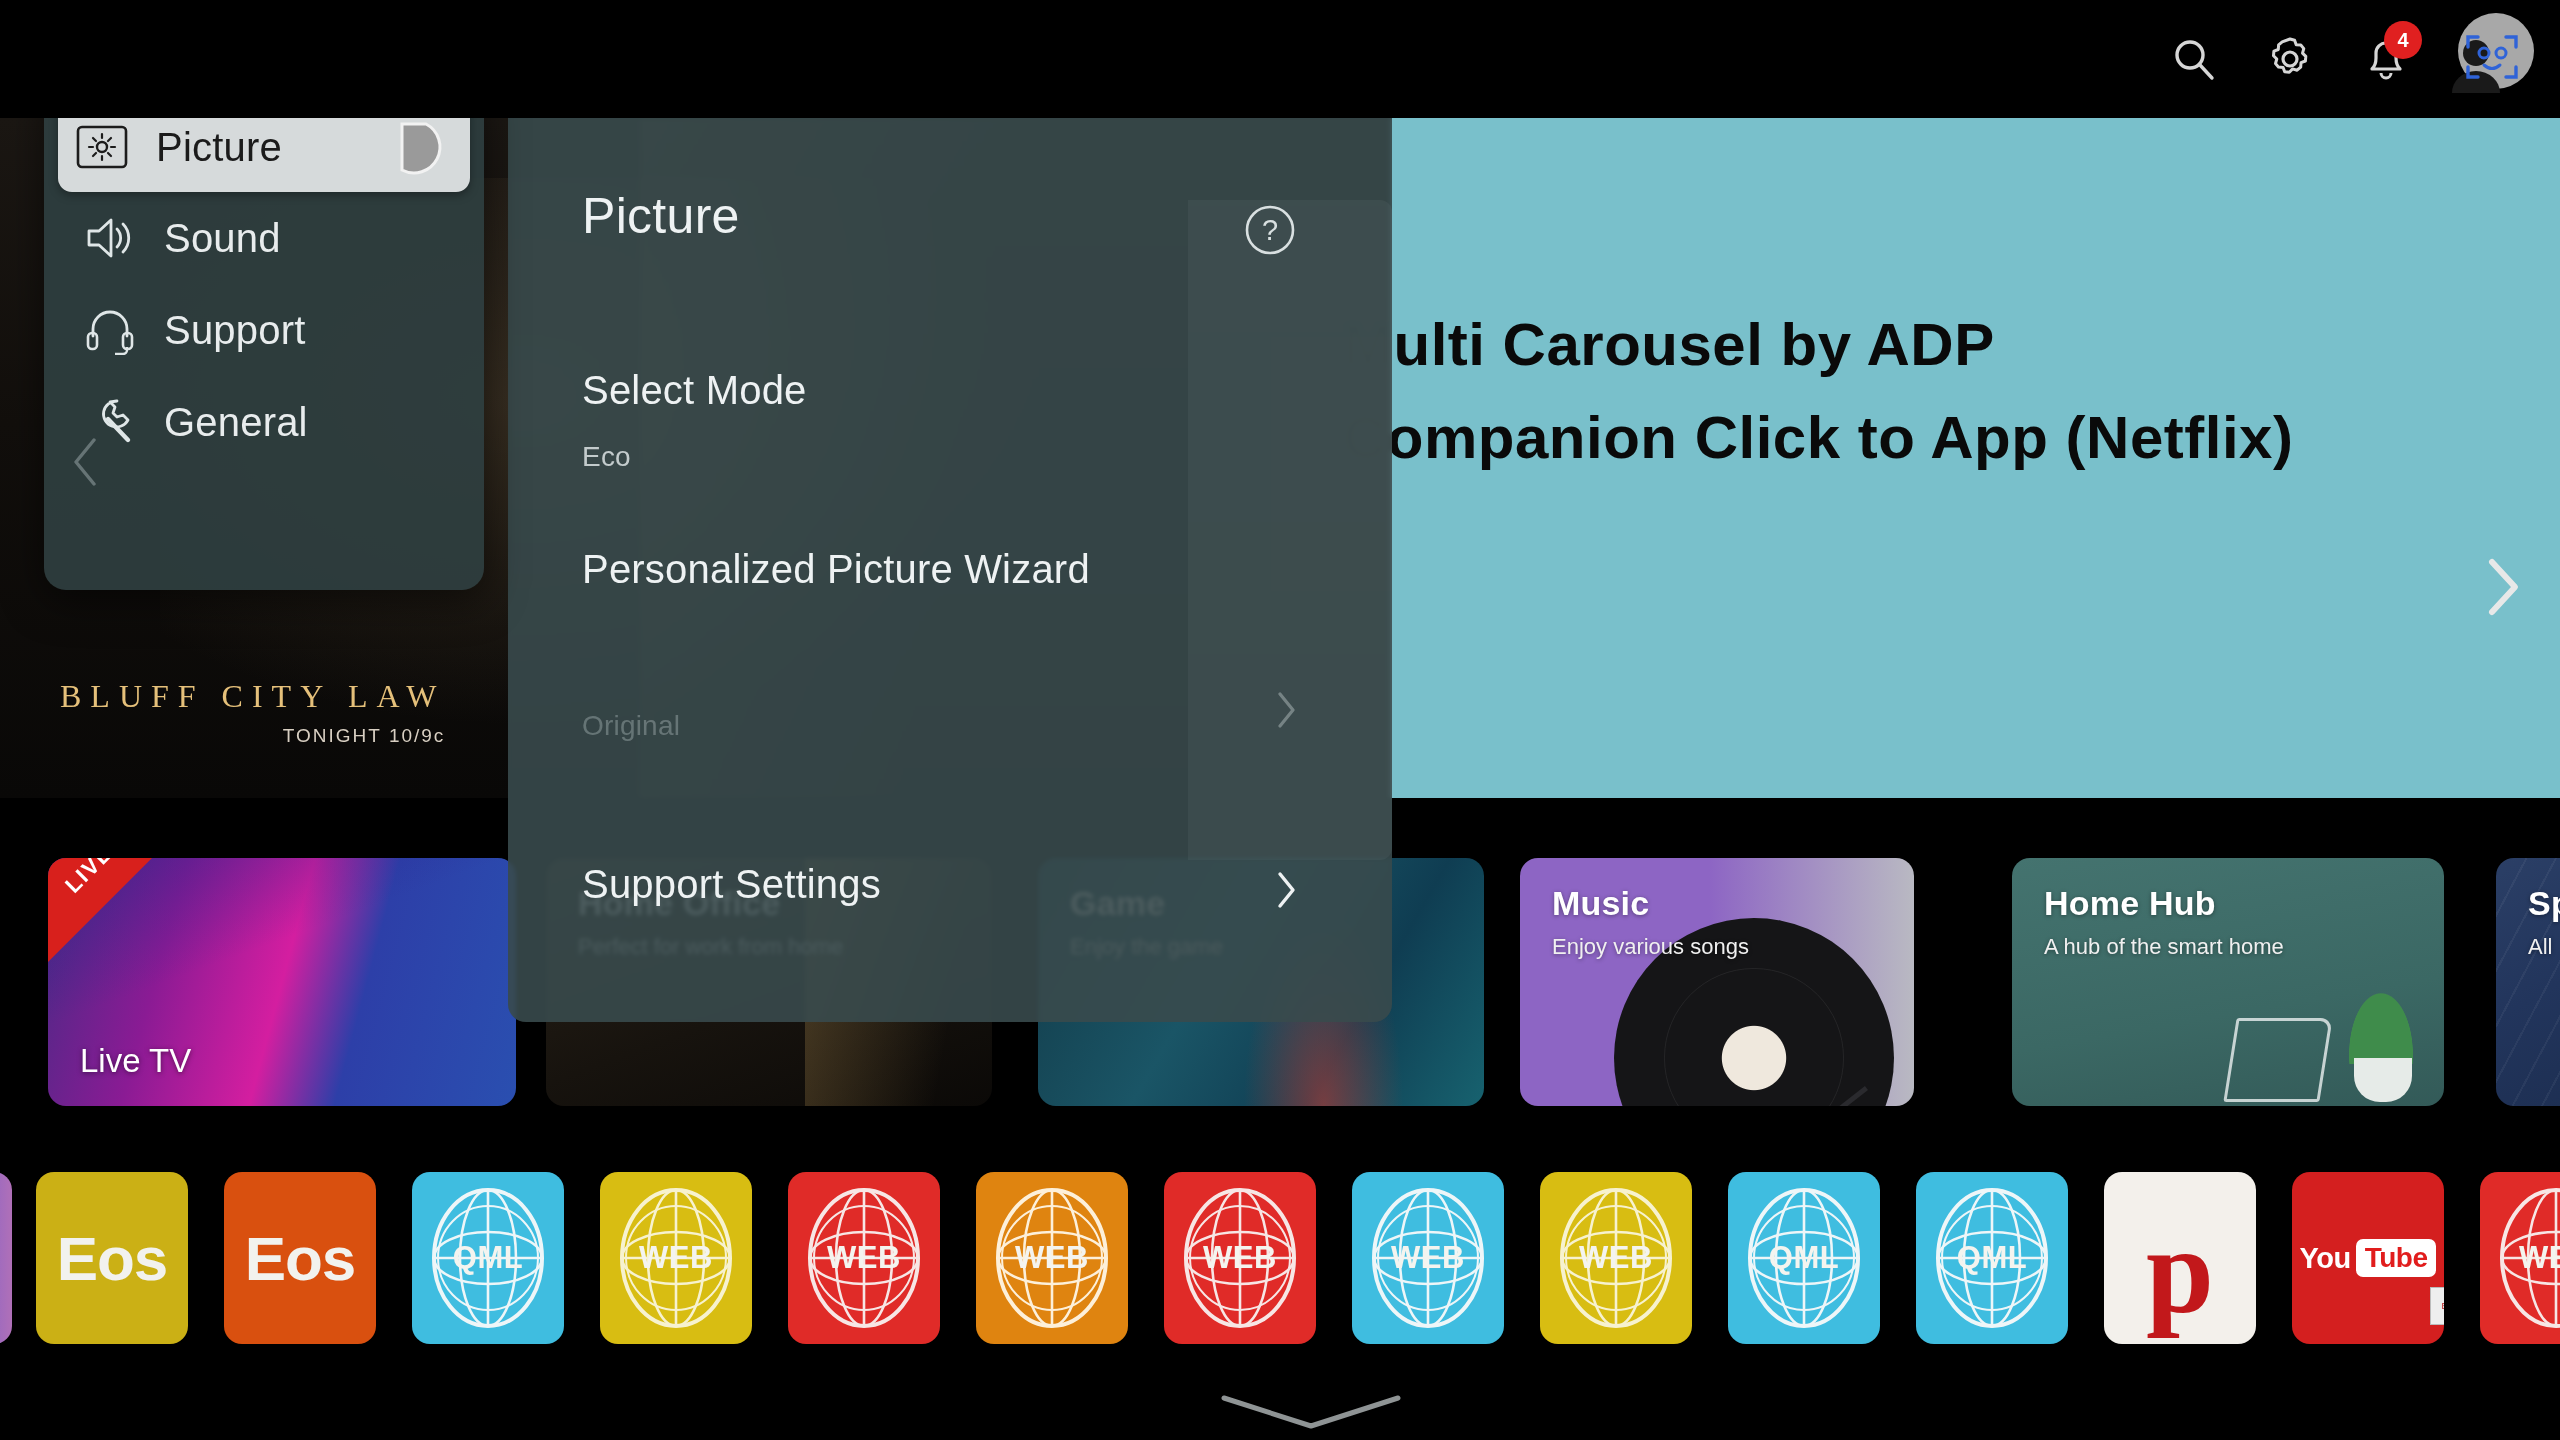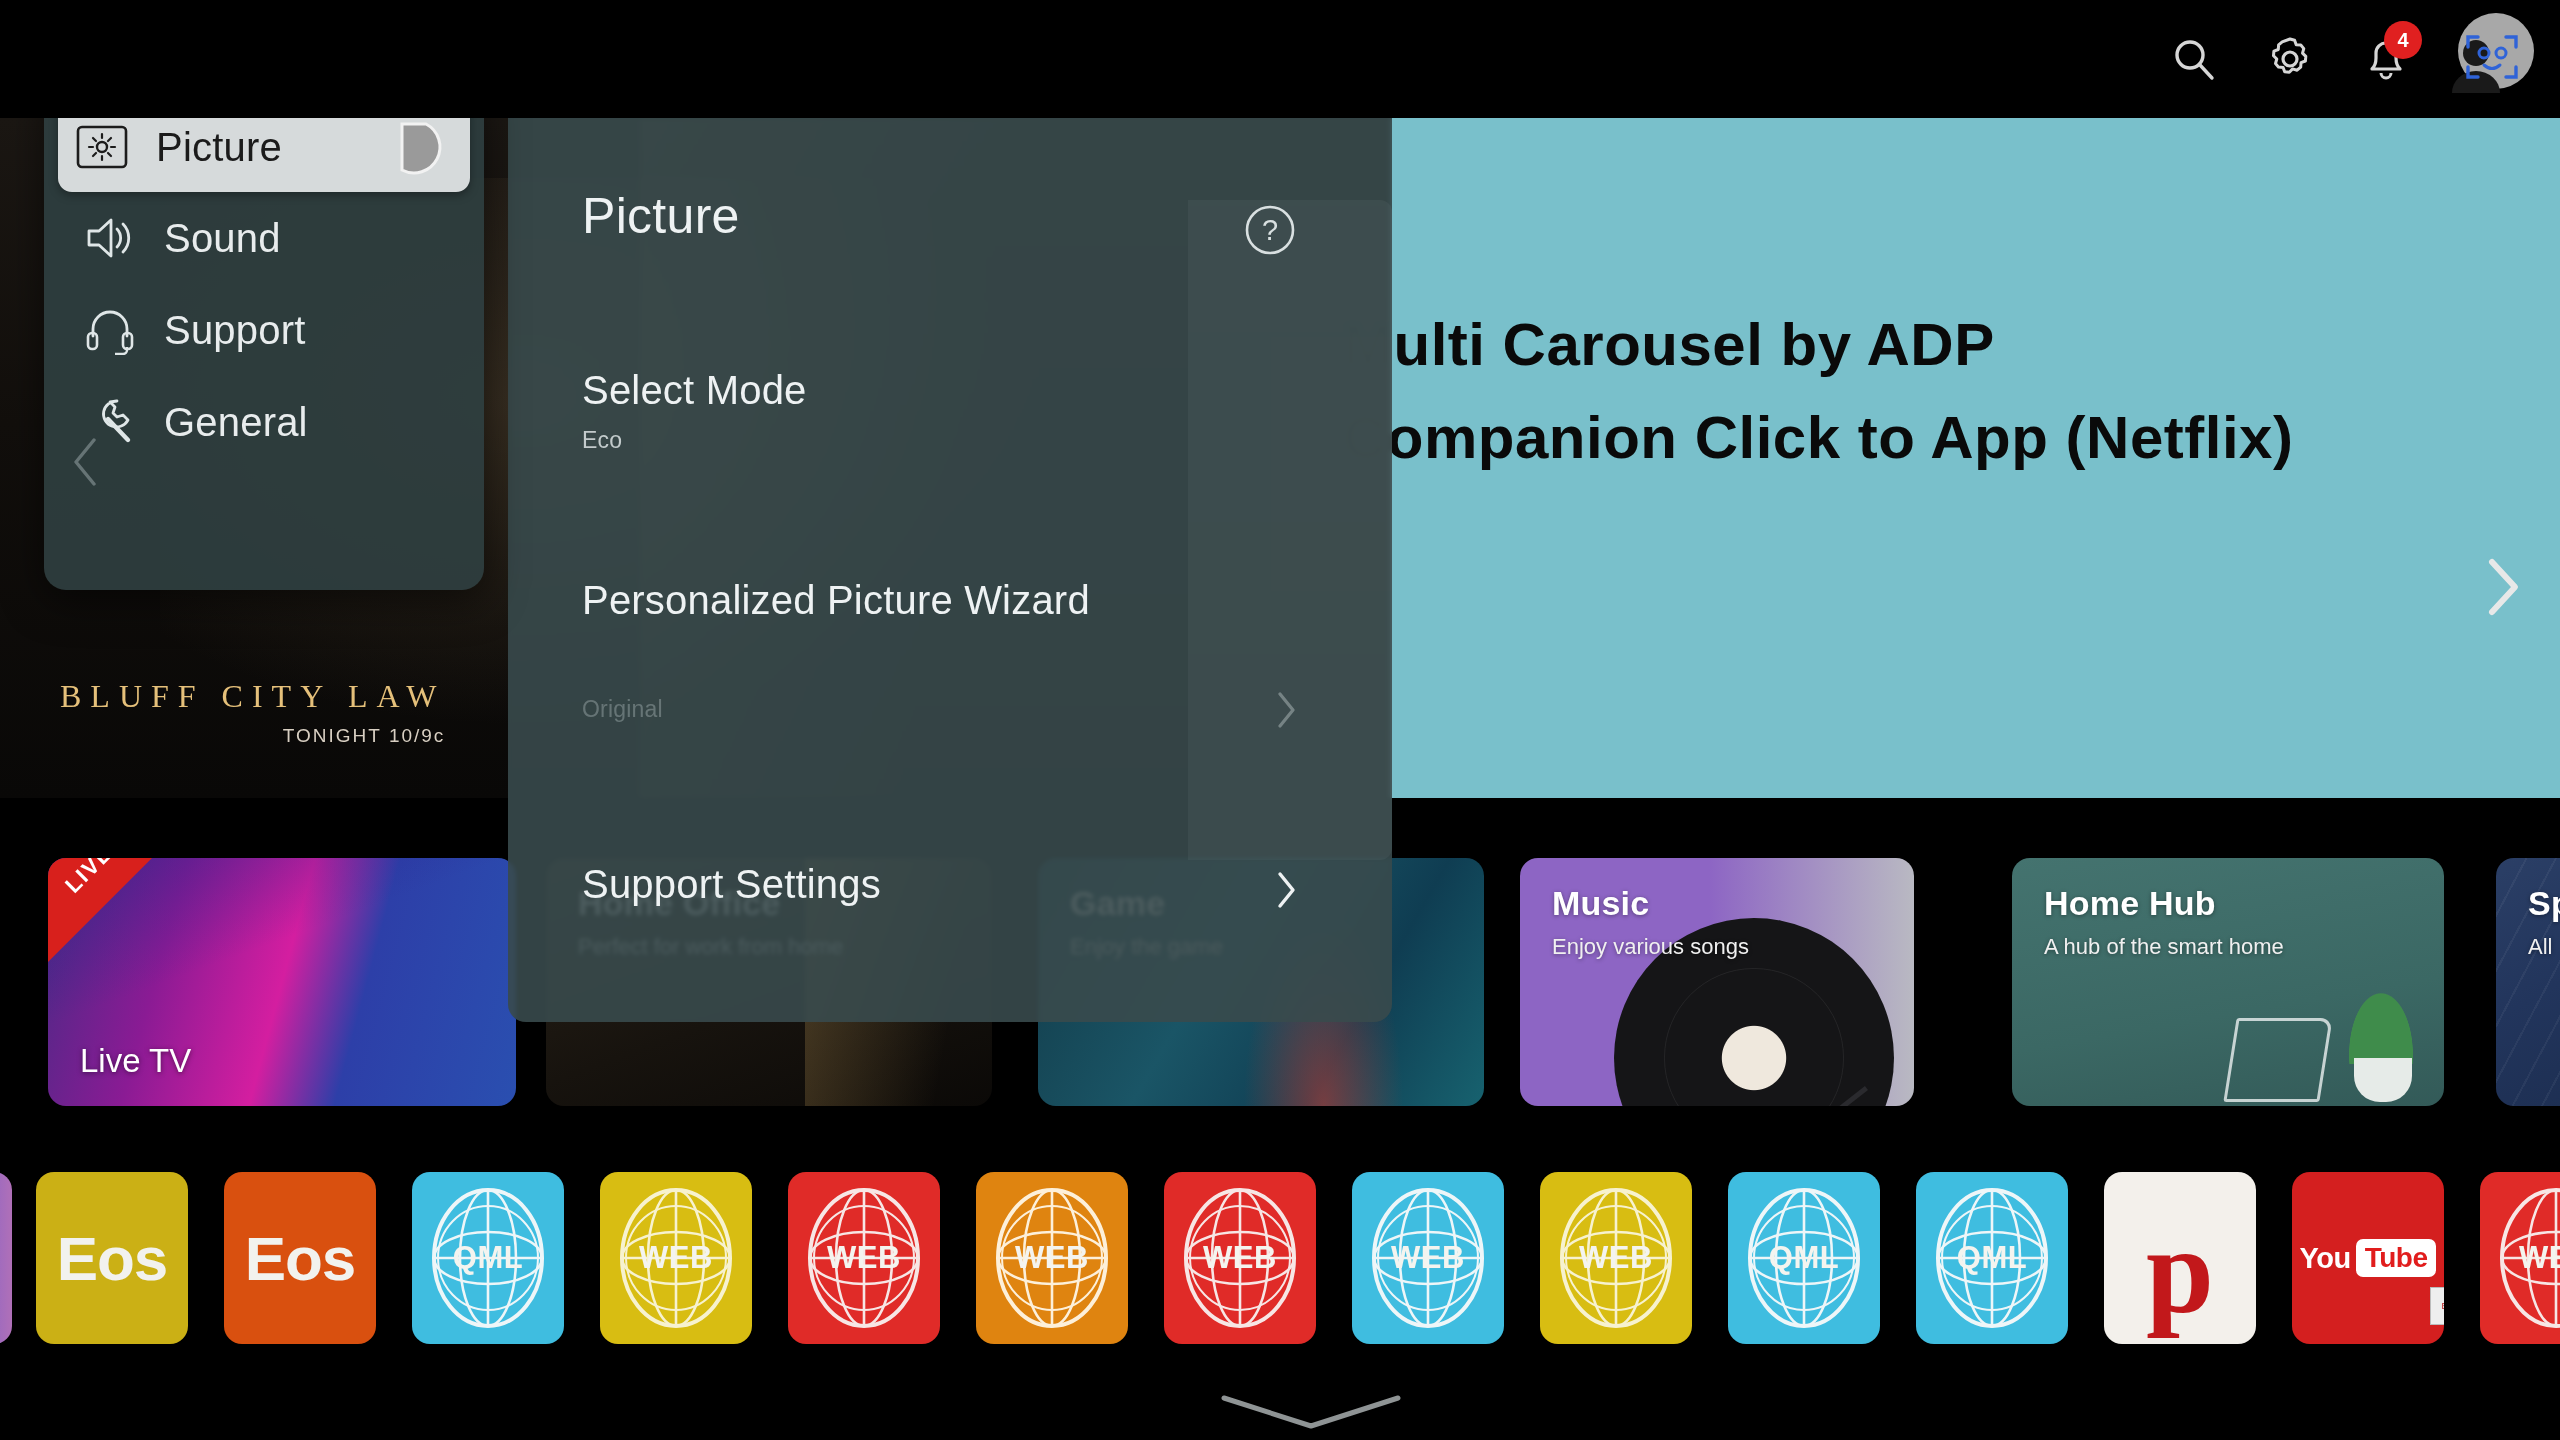--- a/index.html
+++ b/index.html
@@ -248,36 +248,36 @@
     left: 74px;
     width: 736px;
     cursor: pointer;
   }
   .pp-row .pp-label {
     font-size: 40px;
     color: #eef2f3;
     letter-spacing: 0.2px;
   }
   .pp-row .pp-value {
-    font-size: 23px;
+    font-size: 28px;
     color: #c3cbcc;
-    margin-top: 14px;
+    margin-top: 28px;
     letter-spacing: 0.2px;
   }
   .pp-row.disabled .pp-label { color: rgba(215,223,224,0.40); }
   .pp-row.disabled .pp-value { color: rgba(200,210,211,0.34); }
   .pp-row .pp-chev {
     position: absolute;
     right: 20px;
     top: 8px;
   }
   .pp-row.disabled .pp-chev { opacity: 0.36; }
 
   #row-select-mode { top: 286px; }
-  #row-wizard      { top: 465px; margin-top: 31px; }
+  #row-wizard      { top: 465px; }
   #row-aspect      { top: 600px; }
   #row-advanced    { top: 780px; }
 
   
   .card-row {
     position: absolute;
     left: 0; top: 820px;
     width: 2560px;
     height: 300px;
     display: flex;

